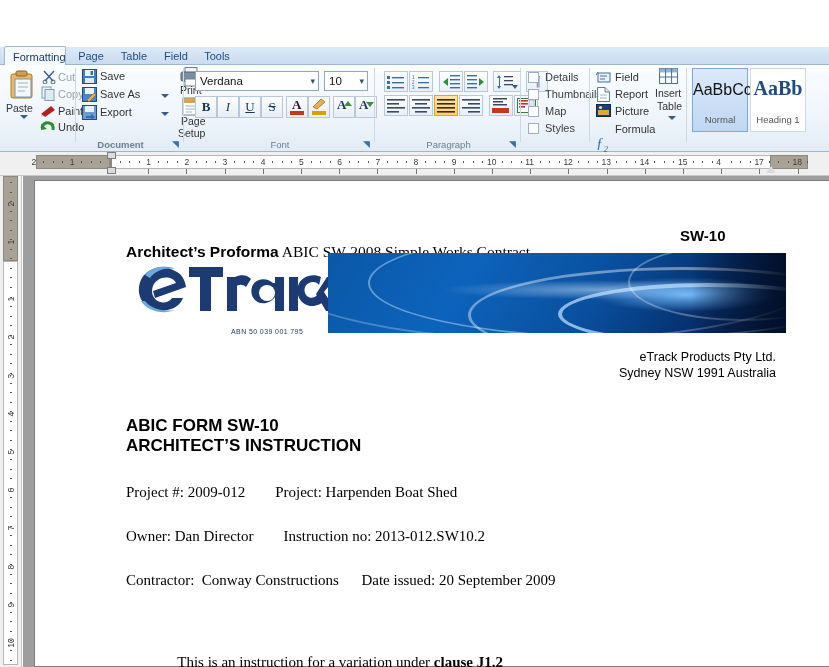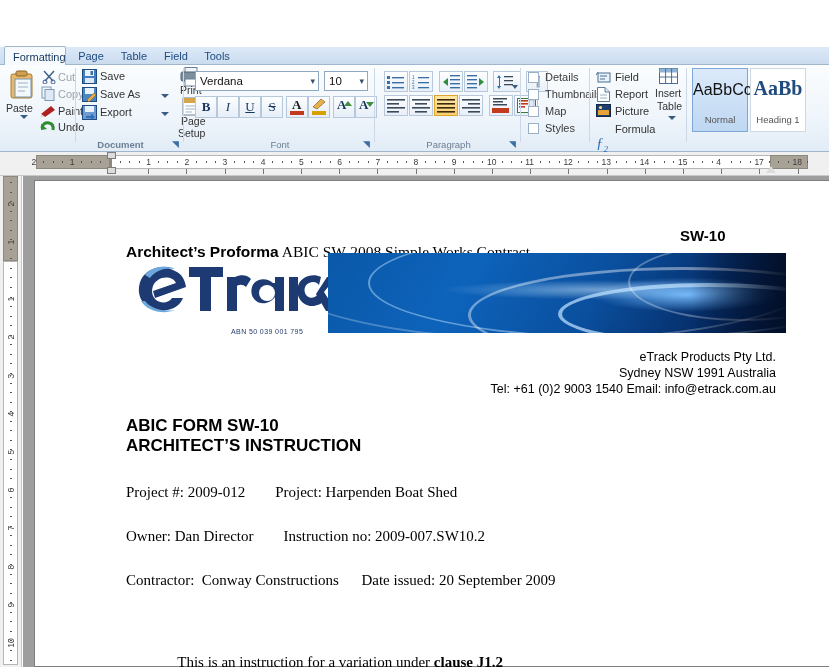--- a/index.html
+++ b/index.html
@@ -785,29 +785,28 @@
       <div class="sw sw2" style="left:40px;top:-26px;width:520px;height:112px;border-width:2px;opacity:.6;"></div>
       <div class="sw" style="left:140px;top:14px;width:430px;height:96px;border-width:3px;opacity:.75;"></div>
       <div class="sw sw2" style="left:230px;top:30px;width:300px;height:62px;border-width:4px;opacity:.9;"></div>
       <div class="sw" style="left:300px;top:-10px;width:230px;height:78px;border-width:2px;opacity:.55;"></div>
       <div style="position:absolute;right:0;top:0;width:95px;height:80px;background:linear-gradient(to right,rgba(3,20,50,0) 0%,rgba(2,14,38,.92) 100%);"></div>
     </div>
 
     <div class="addr">
       <div>eTrack Products Pty Ltd.</div>
       <div>Sydney NSW 1991 Australia</div>
-      <div>Tel: +61 (0)2 9003 1540   Email: info@etrack.com.au</div>
     </div>
 
     <div class="formhead">
       <div>ABIC FORM SW-10</div>
       <div>ARCHITECT’S INSTRUCTION</div>
     </div>
 
     <div class="bodyline" style="top:303px;">Project #: 2009-012        Project: Harpenden Boat Shed</div>
-    <div class="bodyline" style="top:347px;">Owner: Dan Director        Instruction no: 2009-007.SW10.2</div>
+    <div class="bodyline" style="top:347px;">Owner: Dan Director        Instruction no: 2013-012.SW10.2</div>
     <div class="bodyline" style="top:391px;">Contractor:  Conway Constructions      Date issued: 20 September 2009</div>
     <div class="bodyline indent" style="top:456px;">
       <span>This is an instruction for a variation under </span><b>clause J1.2</b>
     </div>
 
   </div>
 </div>
 
 </body></html>

